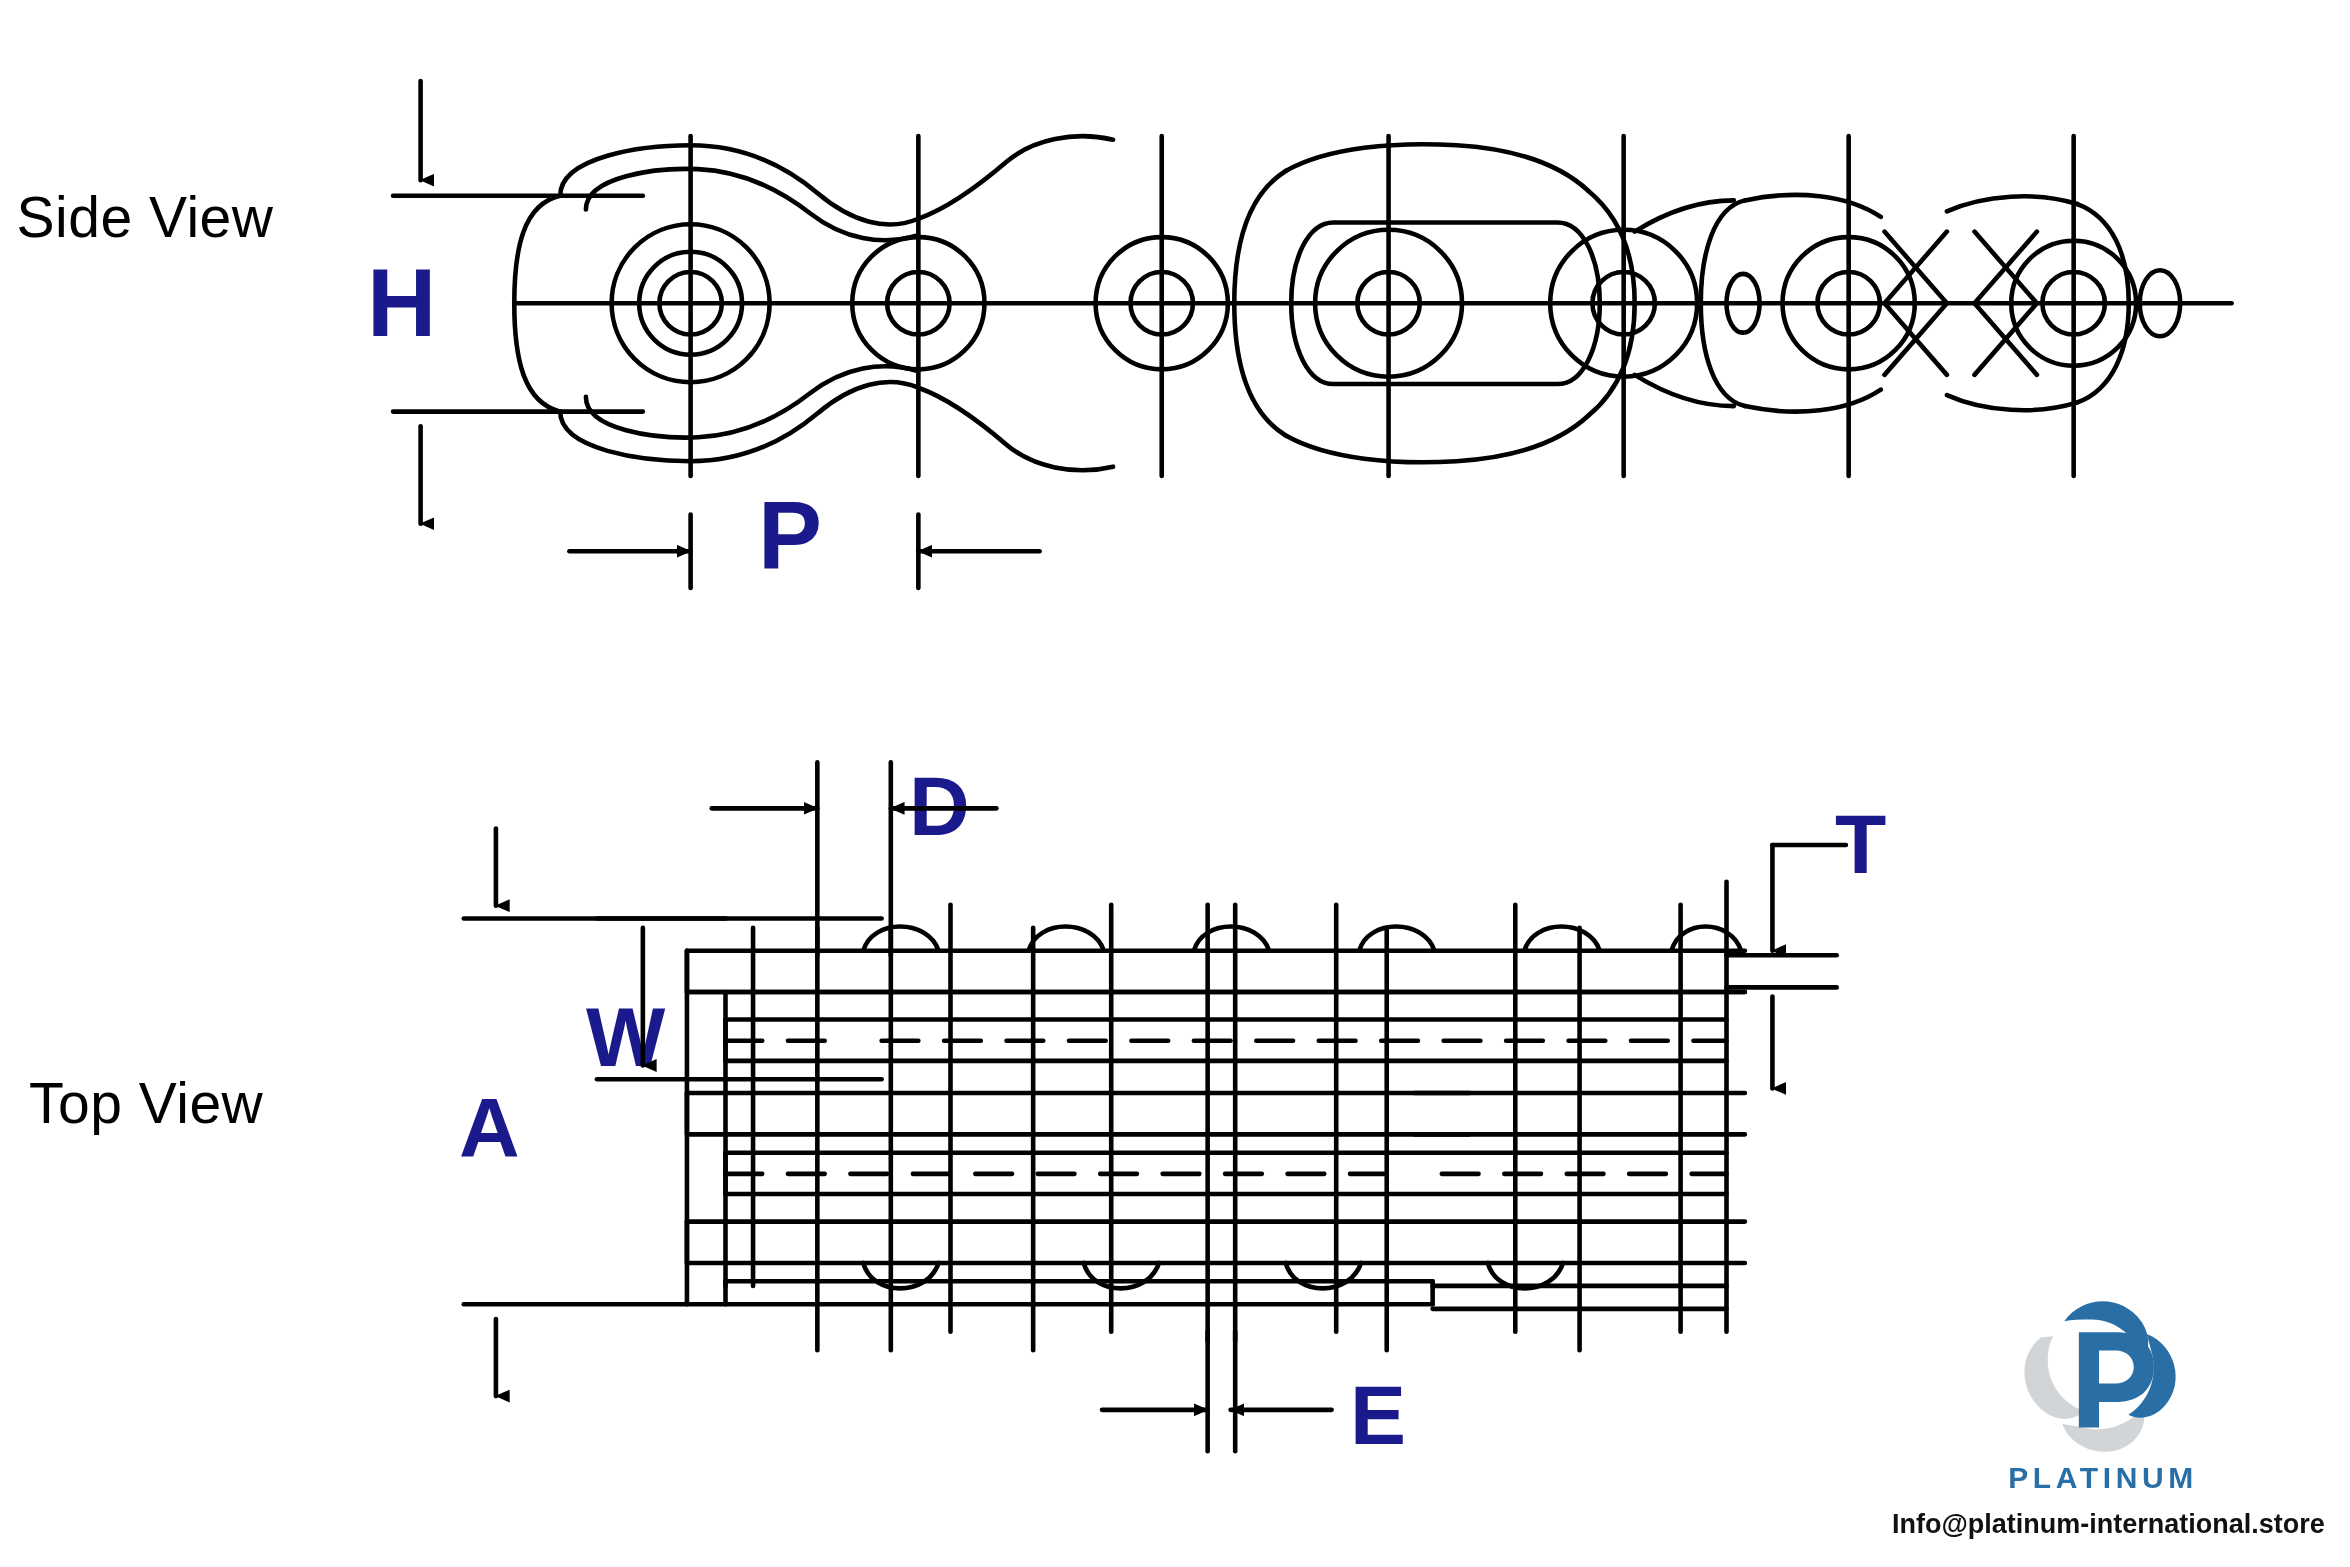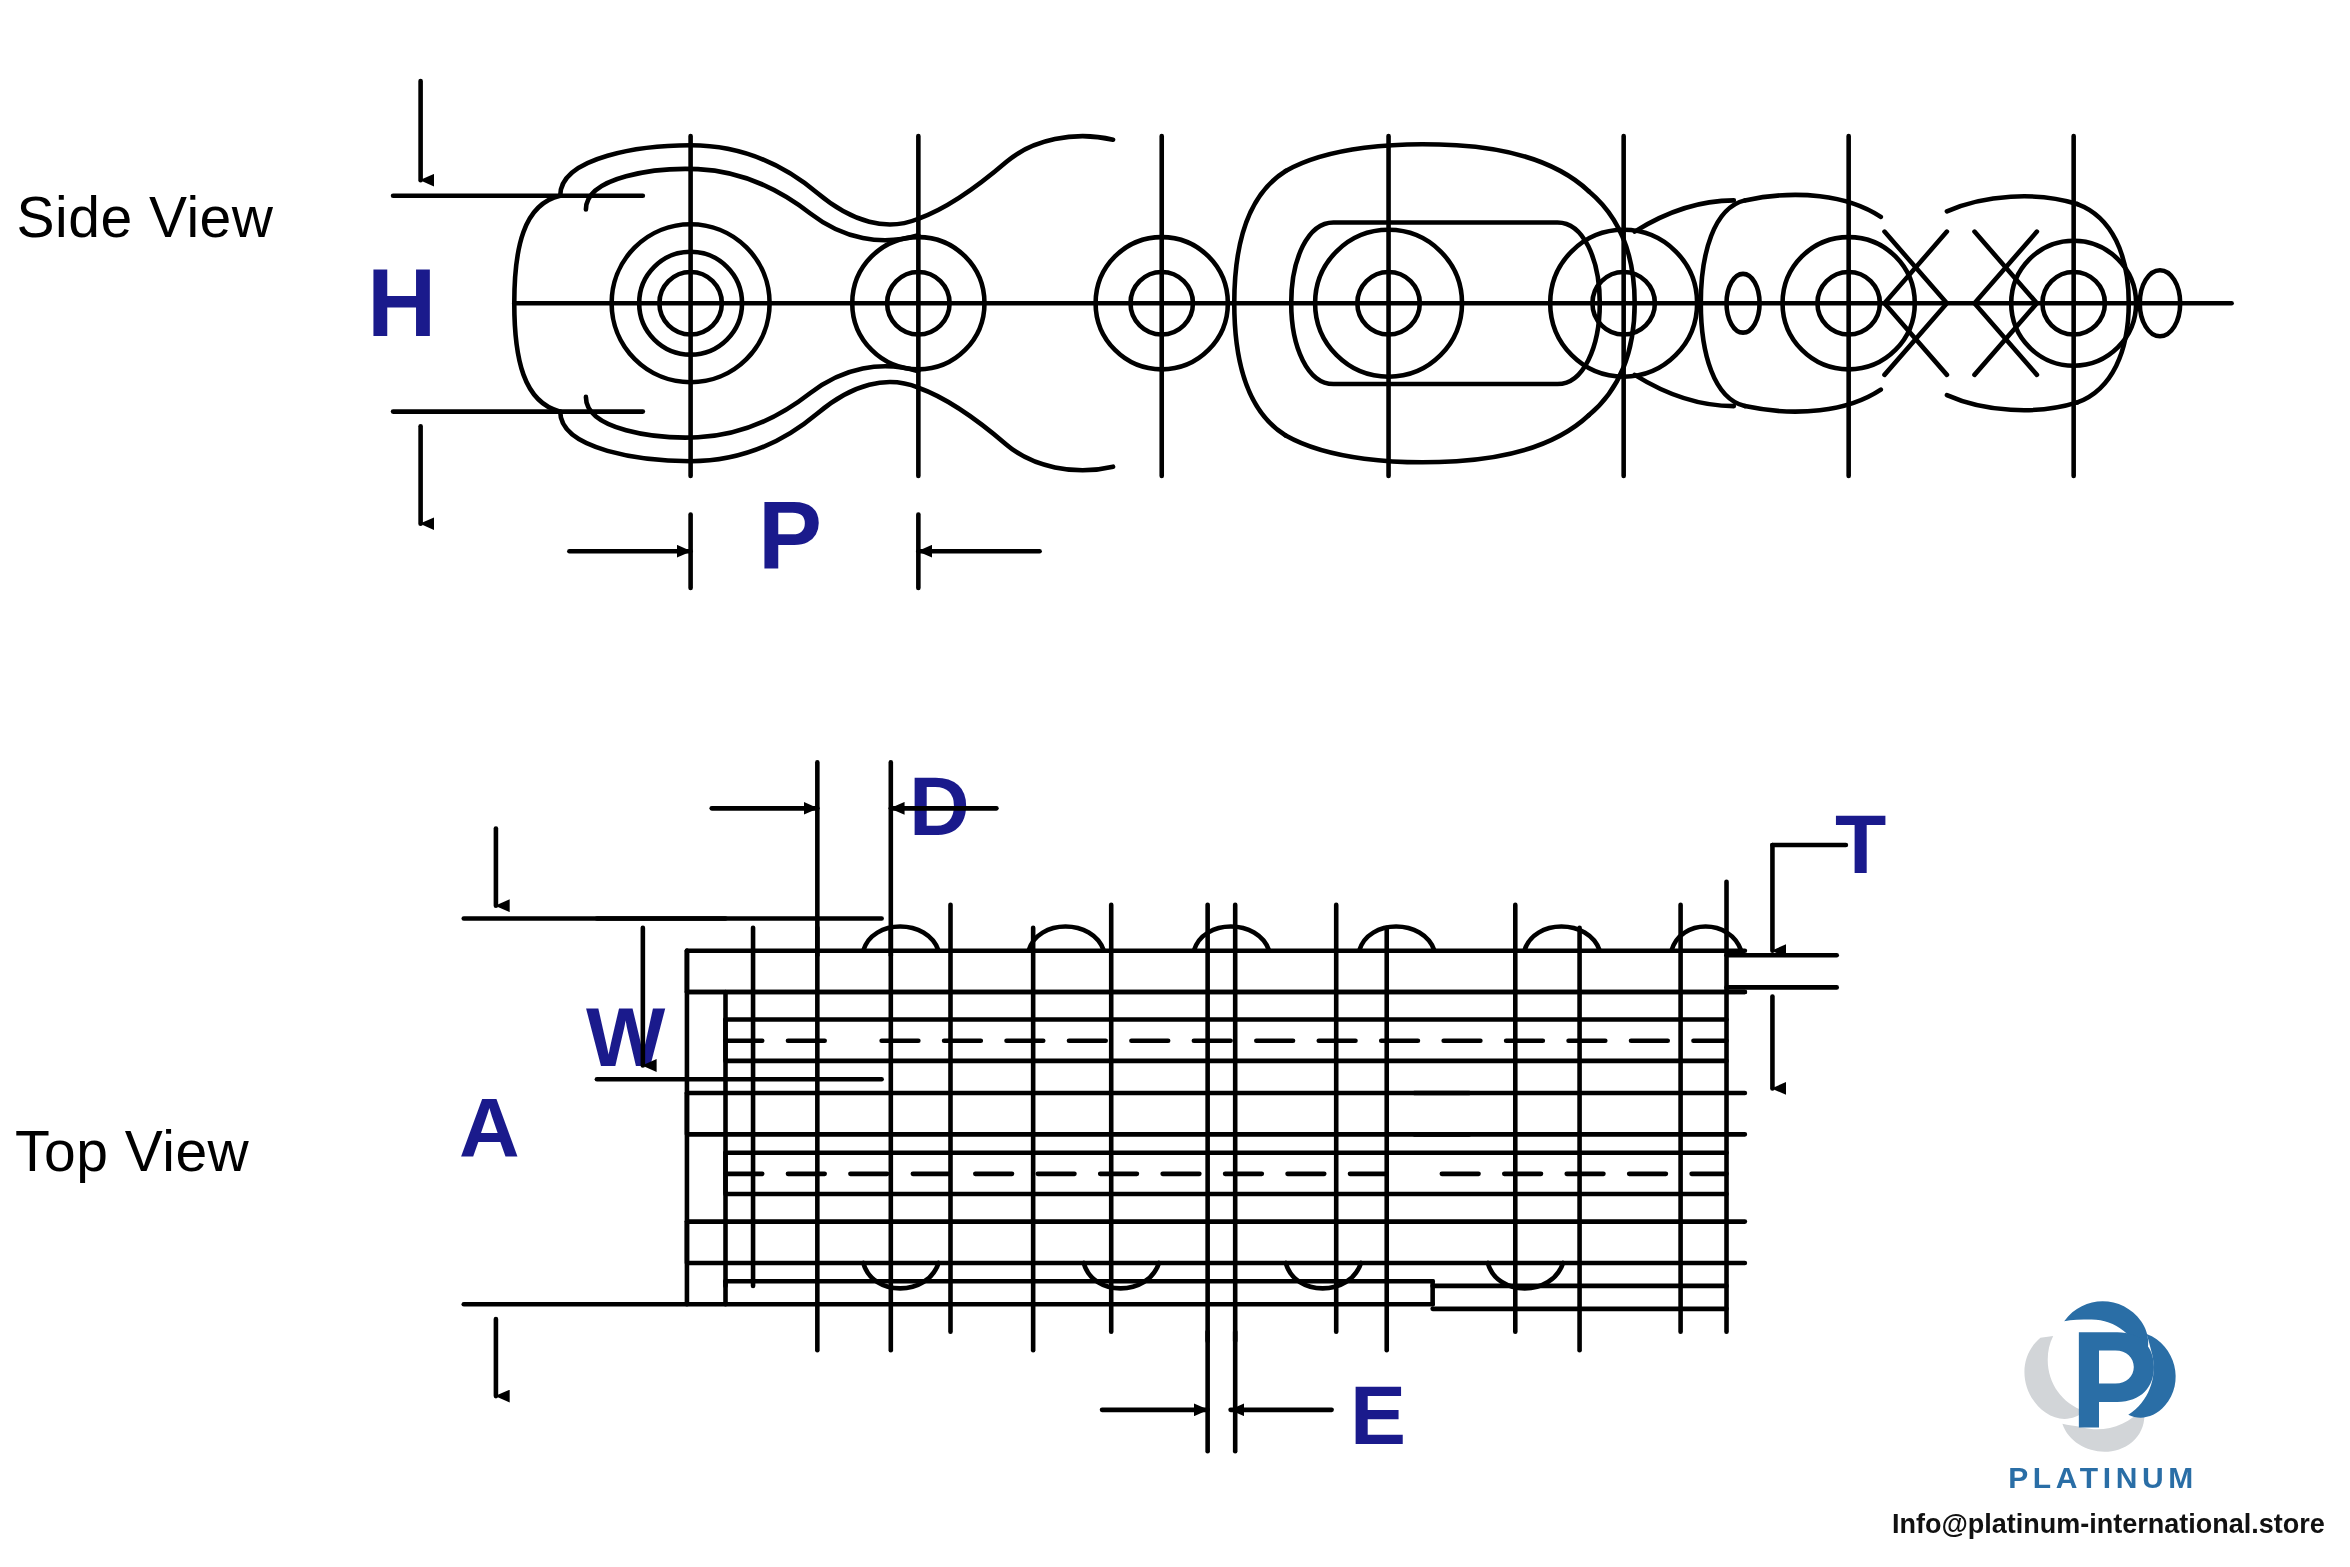--- a/index.html
+++ b/index.html
@@ -12,21 +12,21 @@
   .view-title{
     position:absolute;
     color:#000000;
     font-family:"Liberation Sans", sans-serif;
     font-size:57px;
     font-weight:400;
     letter-spacing:0.5px;
     white-space:nowrap;
   }
   #side-view-title{left:16.5px;top:184px;}
-  #top-view-title{left:15px;top:1070px;margin-top:48px;}
+  #top-view-title{left:29px;top:1070px;}
 
   
   .dim-letter{
     position:absolute;
     color:#1a1a8c;
     font-family:"Liberation Sans", sans-serif;
     font-weight:bold;
     white-space:nowrap;
     line-height:1;
   }

